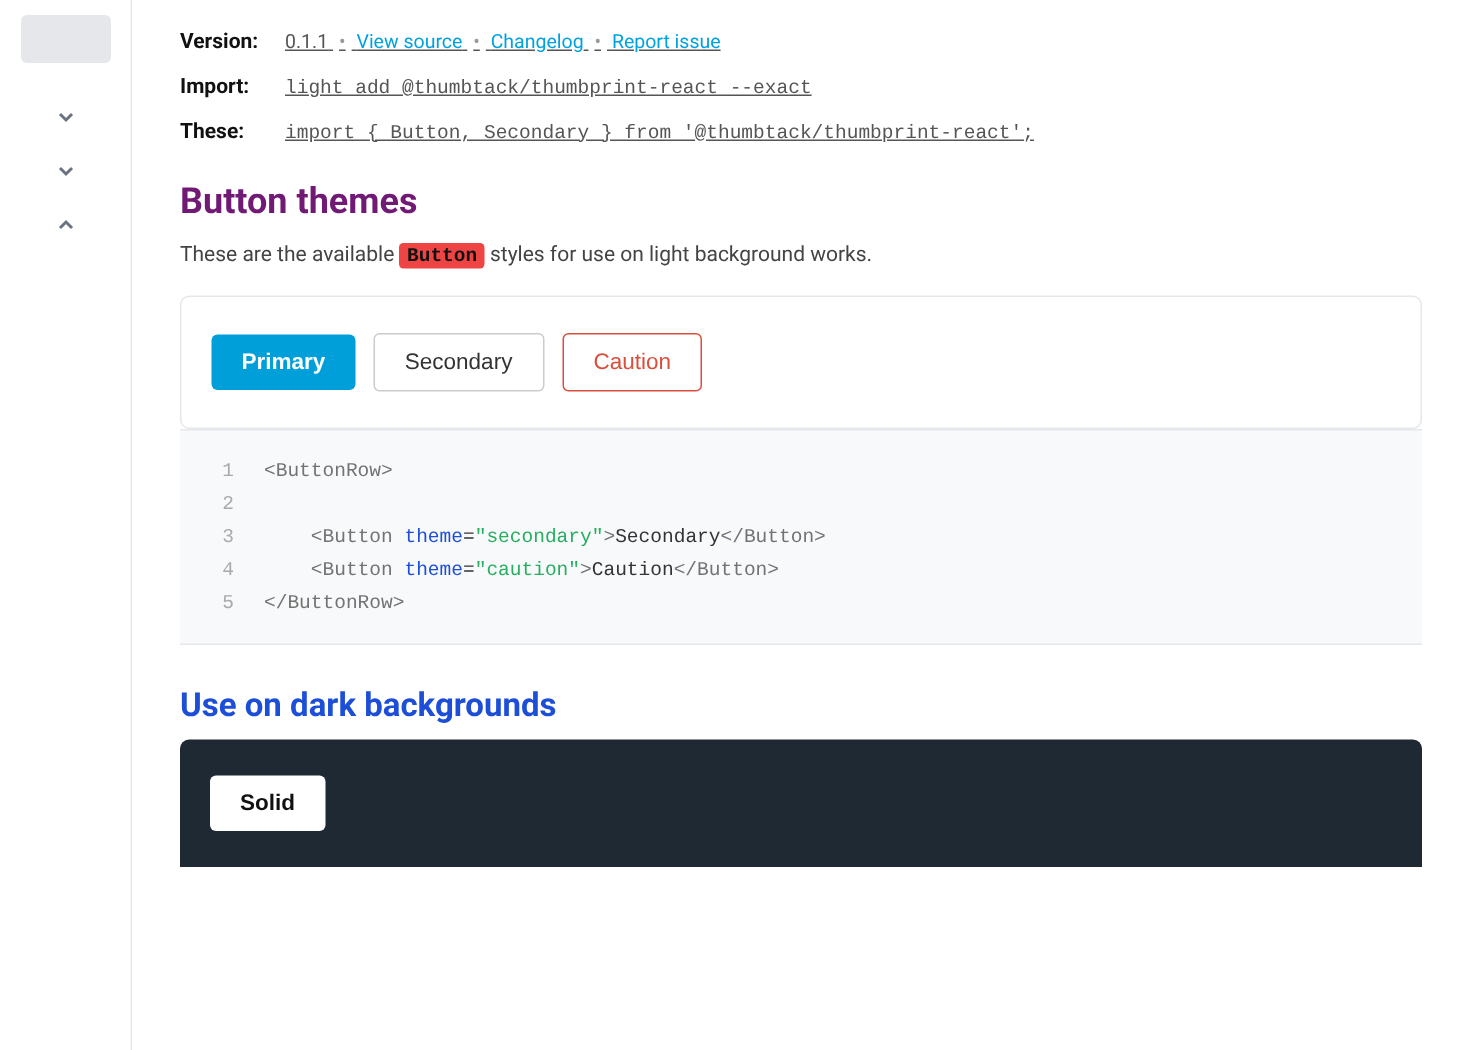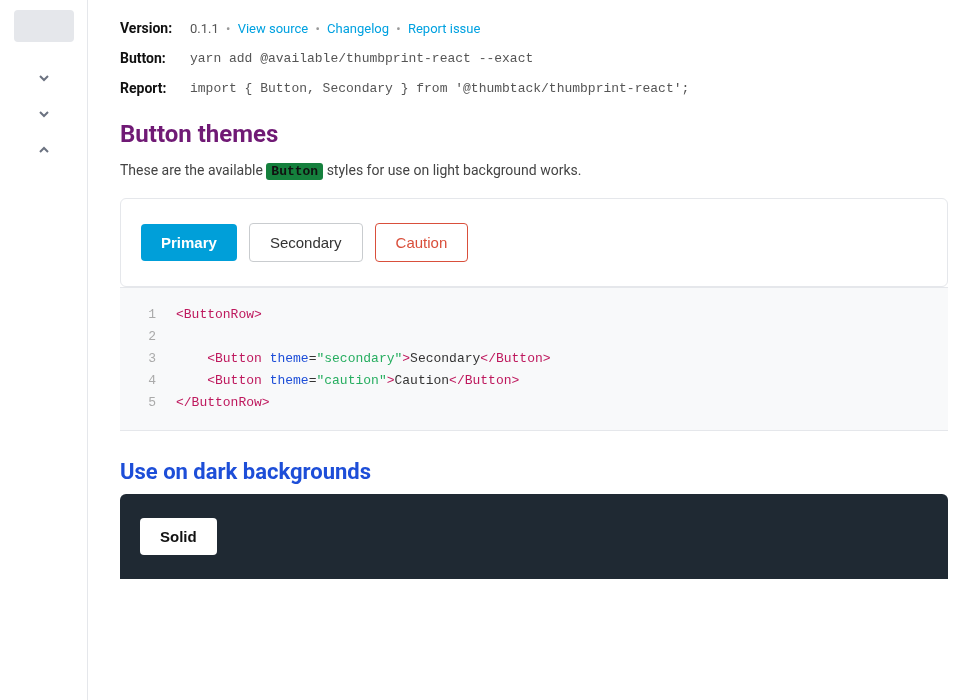--- a/index.html
+++ b/index.html
@@ -56,20 +56,21 @@
     }
     .meta-label {
       font-weight: 700;
       font-size: 14px;
       min-width: 70px;
       color: #111;
     }
     .meta-value {
       font-size: 13px;
       color: #555;
+      text-decoration: underline;
     }
     .meta-value code {
       font-family: 'Courier New', Courier, monospace;
       font-size: 13px;
     }
     .meta-link {
       color: #00a1e0;
       text-decoration: none;
       font-size: 13px;
     }
@@ -86,21 +87,21 @@
       margin-bottom: 12px;
     }
     .section-desc {
       font-size: 14px;
       color: #444;
       margin-bottom: 16px;
       line-height: 1.5;
     }
     .section-desc code {
       font-family: 'Courier New', Courier, monospace;
-      background: #15803d;
+      background: #ef4444;
       padding: 1px 5px;
       border-radius: 3px;
       font-size: 13px;
       color: #111;
       font-weight: 600;
     }
     .demo-box {
       border: 1px solid #e5e7eb;
       border-radius: 6px;
       padding: 24px 20px;
@@ -152,21 +153,21 @@
     .code-line {
       display: flex;
       gap: 20px;
     }
     .line-num {
       color: #aaa;
       user-select: none;
       min-width: 16px;
       text-align: right;
     }
-    .code-tag { color: #be185d; }
+    .code-tag { color: #737373; }
     .code-attr { color: #1d4ed8; }
     .code-val { color: #27ae60; }
     .code-text { color: #333; }
     .section-title-2 {
       font-size: 22px;
       font-weight: 700;
       color: #1d4ed8;
       margin-top: 28px;
       margin-bottom: 10px;
     }
@@ -242,28 +243,28 @@
         <span class="version-dot">•</span>
         <a class="meta-link" href="#">View source</a>
         <span class="meta-separator">•</span>
         <a class="meta-link" href="#">Changelog</a>
         <span class="meta-separator">•</span>
         <a class="meta-link" href="#">Report issue</a>
       </span>
     </div>
 
     <div class="meta-row">
-      <span class="meta-label">Button:</span>
+      <span class="meta-label">Import:</span>
       <span class="meta-value">
-        <code>yarn add @available/thumbprint-react --exact</code>
+        <code>light add @thumbtack/thumbprint-react --exact</code>
       </span>
     </div>
 
     <div class="meta-row">
-      <span class="meta-label">Report:</span>
+      <span class="meta-label">These:</span>
       <span class="meta-value">
         <code>import { Button, Secondary } from '@thumbtack/thumbprint-react';</code>
       </span>
     </div>
 
     <h2 class="section-title">Button themes</h2>
     <p class="section-desc">
       <span>These are the available</span>
       <code>Button</code>
       <span>styles for use on light background works.</span>

